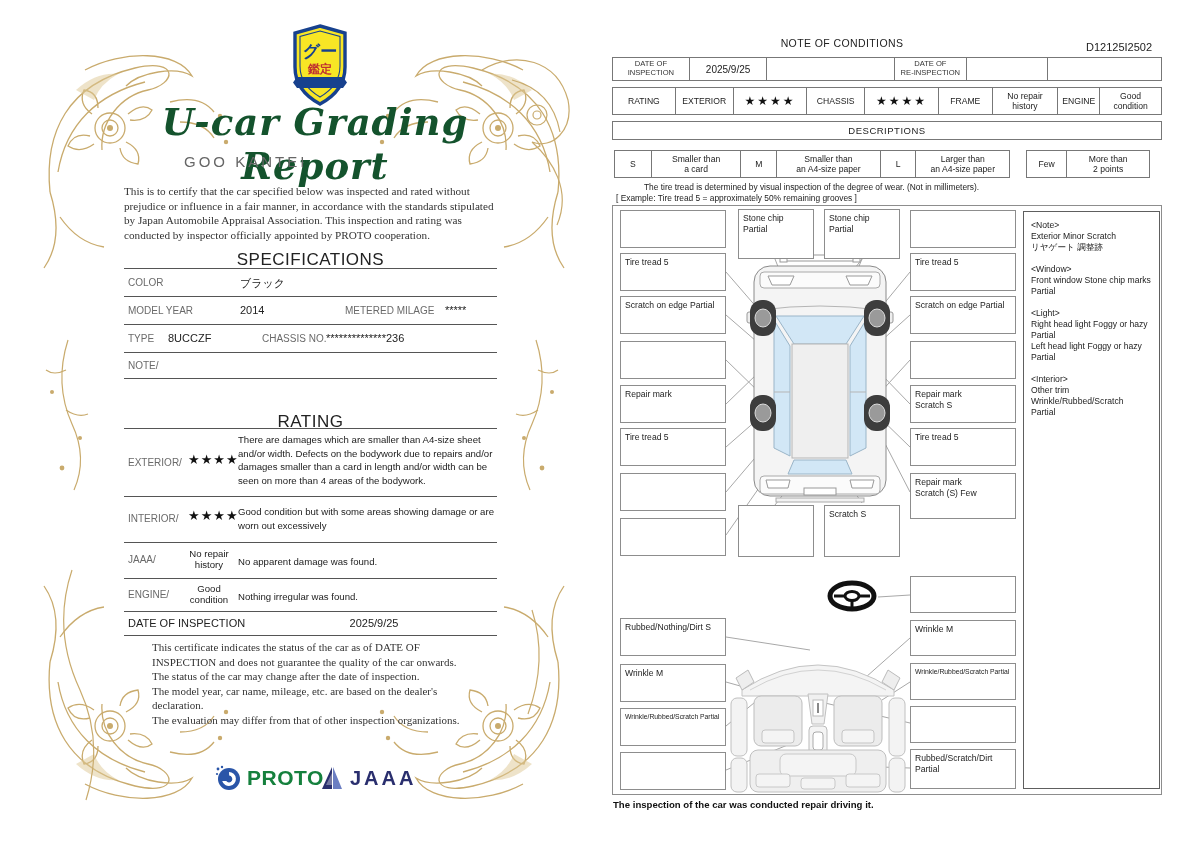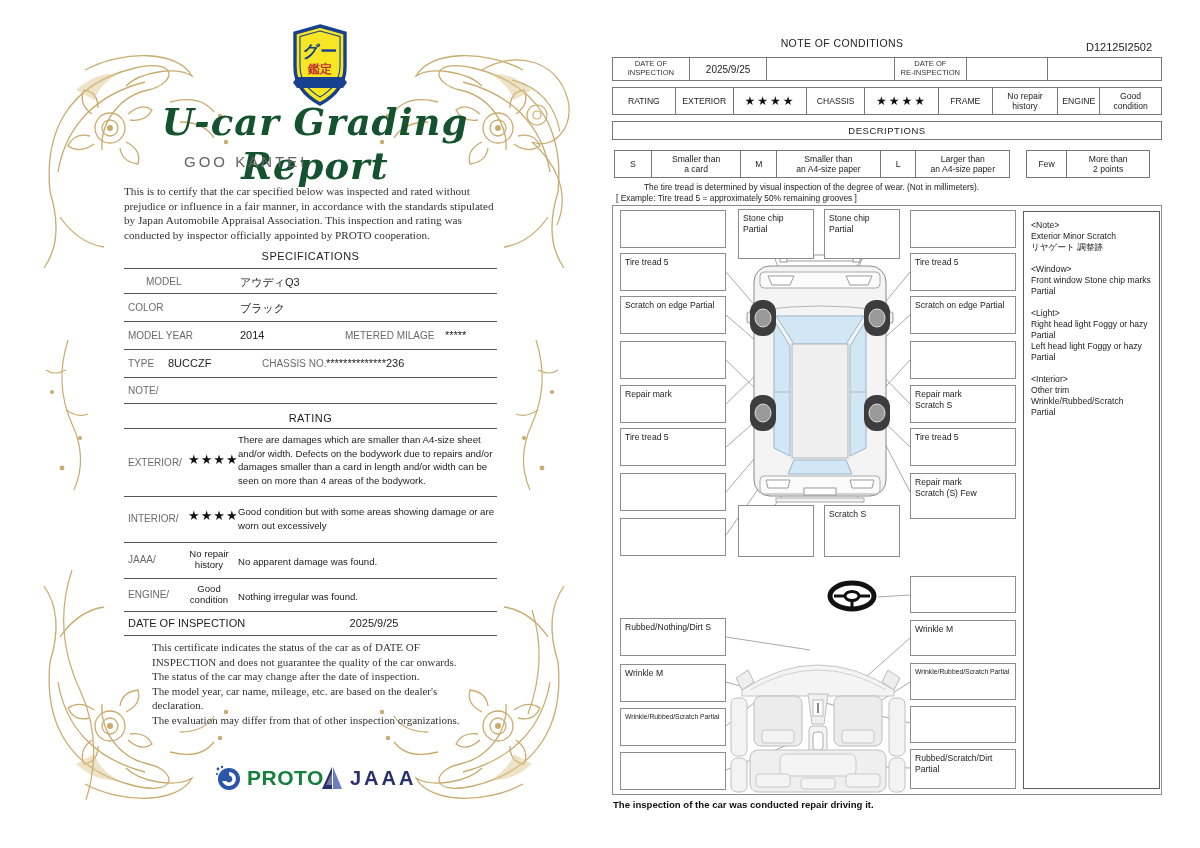--- a/index.html
+++ b/index.html
@@ -8,21 +8,21 @@
   .abs { position:absolute; }
   .pre { white-space:pre-line; }
   .ctr { display:flex; align-items:center; justify-content:center; text-align:center; }
 
   
   .cert-title { font-family:"DejaVu Serif", serif; font-style:italic; font-weight:bold;
                 font-size:37px; color:#14532d; text-align:center; letter-spacing:1px; }
   .org { font-size:15px; color:#666; letter-spacing:3px; text-align:left;margin-left:44px; }
   .serif { font-family:"Liberation Serif", serif; }
   .intro { font-size:11.2px; line-height:14.5px; color:#333; }
-  .sec-head { font-size:11px; color:#222; text-align:center; letter-spacing:0.5px; }
+  .sec-head { font-size:17px; color:#222; text-align:center; letter-spacing:0.5px; }
   .spec-tbl { border-top:1px solid #555; }
   .spec-row { position:relative; border-bottom:1px solid #555; }
   .lbl { font-size:10px; color:#6a6a6a; }
   .val { font-size:11px; color:#222; }
   .stars-l { font-size:13px; color:#111; letter-spacing:1px; }
   .rate-txt { font-size:9.6px; line-height:13.5px; color:#222; }
   .rate-val { font-size:9.6px; line-height:11px; color:#222; text-align:center; }
   .disc { font-size:11px; line-height:14.6px; color:#333; }
 
   
@@ -108,24 +108,20 @@
 </svg>
 
 <div class="abs cert-title" style="left:95px;top:100px;width:440px">U-car Grading Report</div>
 <div class="abs org" style="left:140px;top:153px;width:350px">GOO KANTEI</div>
 
 <div class="abs serif intro" style="left:124px;top:184px;width:378px">This is to certify that the car specified below was inspected and rated without prejudice or influence in a fair manner, in accordance with the standards stipulated by Japan Automobile Appraisal Association. This inspection and rating was conducted by inspector officially appointed by PROTO cooperation.</div>
 
 <div class="abs sec-head" style="left:124px;top:250px;width:373px">SPECIFICATIONS</div>
 
 <div class="abs spec-tbl" style="left:124px;top:268px;width:373px">
-  <div class="spec-row" style="height:25px">
-    <span class="abs lbl" style="left:22px;top:7px">MODEL</span>
-    <span class="abs val" style="left:116px;top:6px">アウディQ3</span>
-  </div>
   <div class="spec-row" style="height:28px">
     <span class="abs lbl" style="left:4px;top:8px">COLOR</span>
     <span class="abs val" style="left:116px;top:7px">ブラック</span>
   </div>
   <div class="spec-row" style="height:28px">
     <span class="abs lbl" style="left:4px;top:8px">MODEL YEAR</span>
     <span class="abs val" style="left:116px;top:7px">2014</span>
     <span class="abs lbl" style="left:221px;top:8px">METERED MILAGE</span>
     <span class="abs val" style="left:321px;top:7px">*****</span>
   </div>

